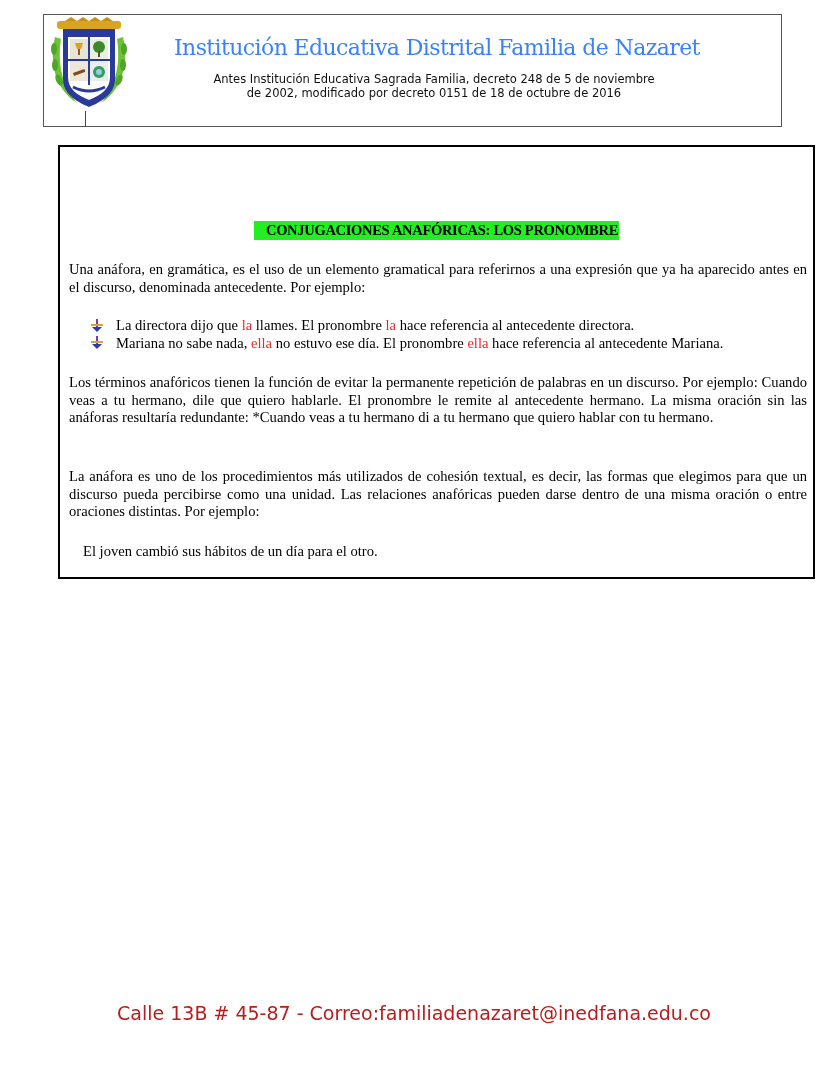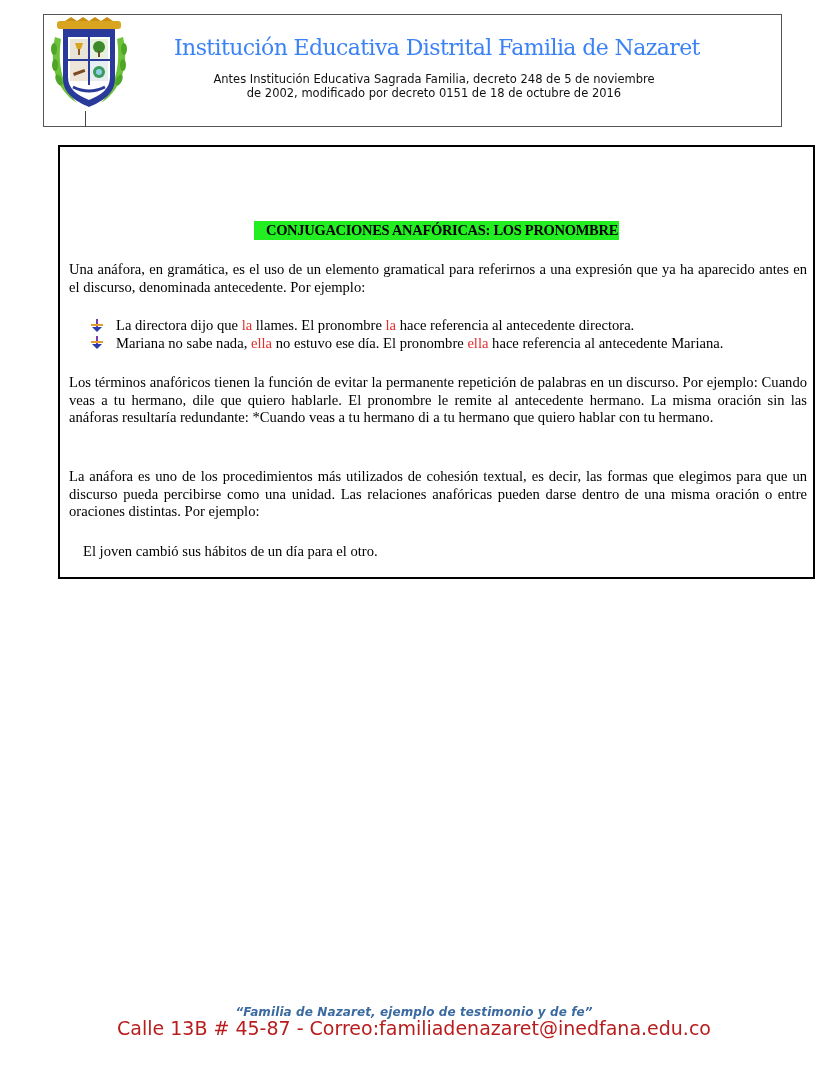--- a/index.html
+++ b/index.html
@@ -236,15 +236,14 @@
   <div class="para p3 para-last-left">La anáfora es uno de los procedimientos más utilizados de cohesión textual, es decir, las formas que elegimos para que un discurso pueda percibirse como una unidad. Las relaciones anafóricas pueden darse dentro de una misma oración o entre oraciones distintas. Por ejemplo:</div>
 
   <div class="para p2 para-last-left">Los términos anafóricos tienen la función de evitar la permanente repetición de palabras en un discurso. Por ejemplo: Cuando veas a tu hermano, dile que quiero hablarle. El pronombre le remite al antecedente hermano. La misma oración sin las anáforas resultaría redundante: *Cuando veas a tu hermano di a tu hermano que quiero hablar con tu hermano.</div>
 
   <div class="ex-lines">
     <div>El joven cambió sus hábitos de un día para el otro.</div>
   </div>
 </div>
 
 <div class="footer">
-  <div class="footer-motto">“Familia de Nazaret, ejemplo de testimonio y de fe”</div>
   <div class="footer-address">Calle 13B # 45-87 - Correo:familiadenazaret@inedfana.edu.co</div>
 </div>
 
 </body></html>

